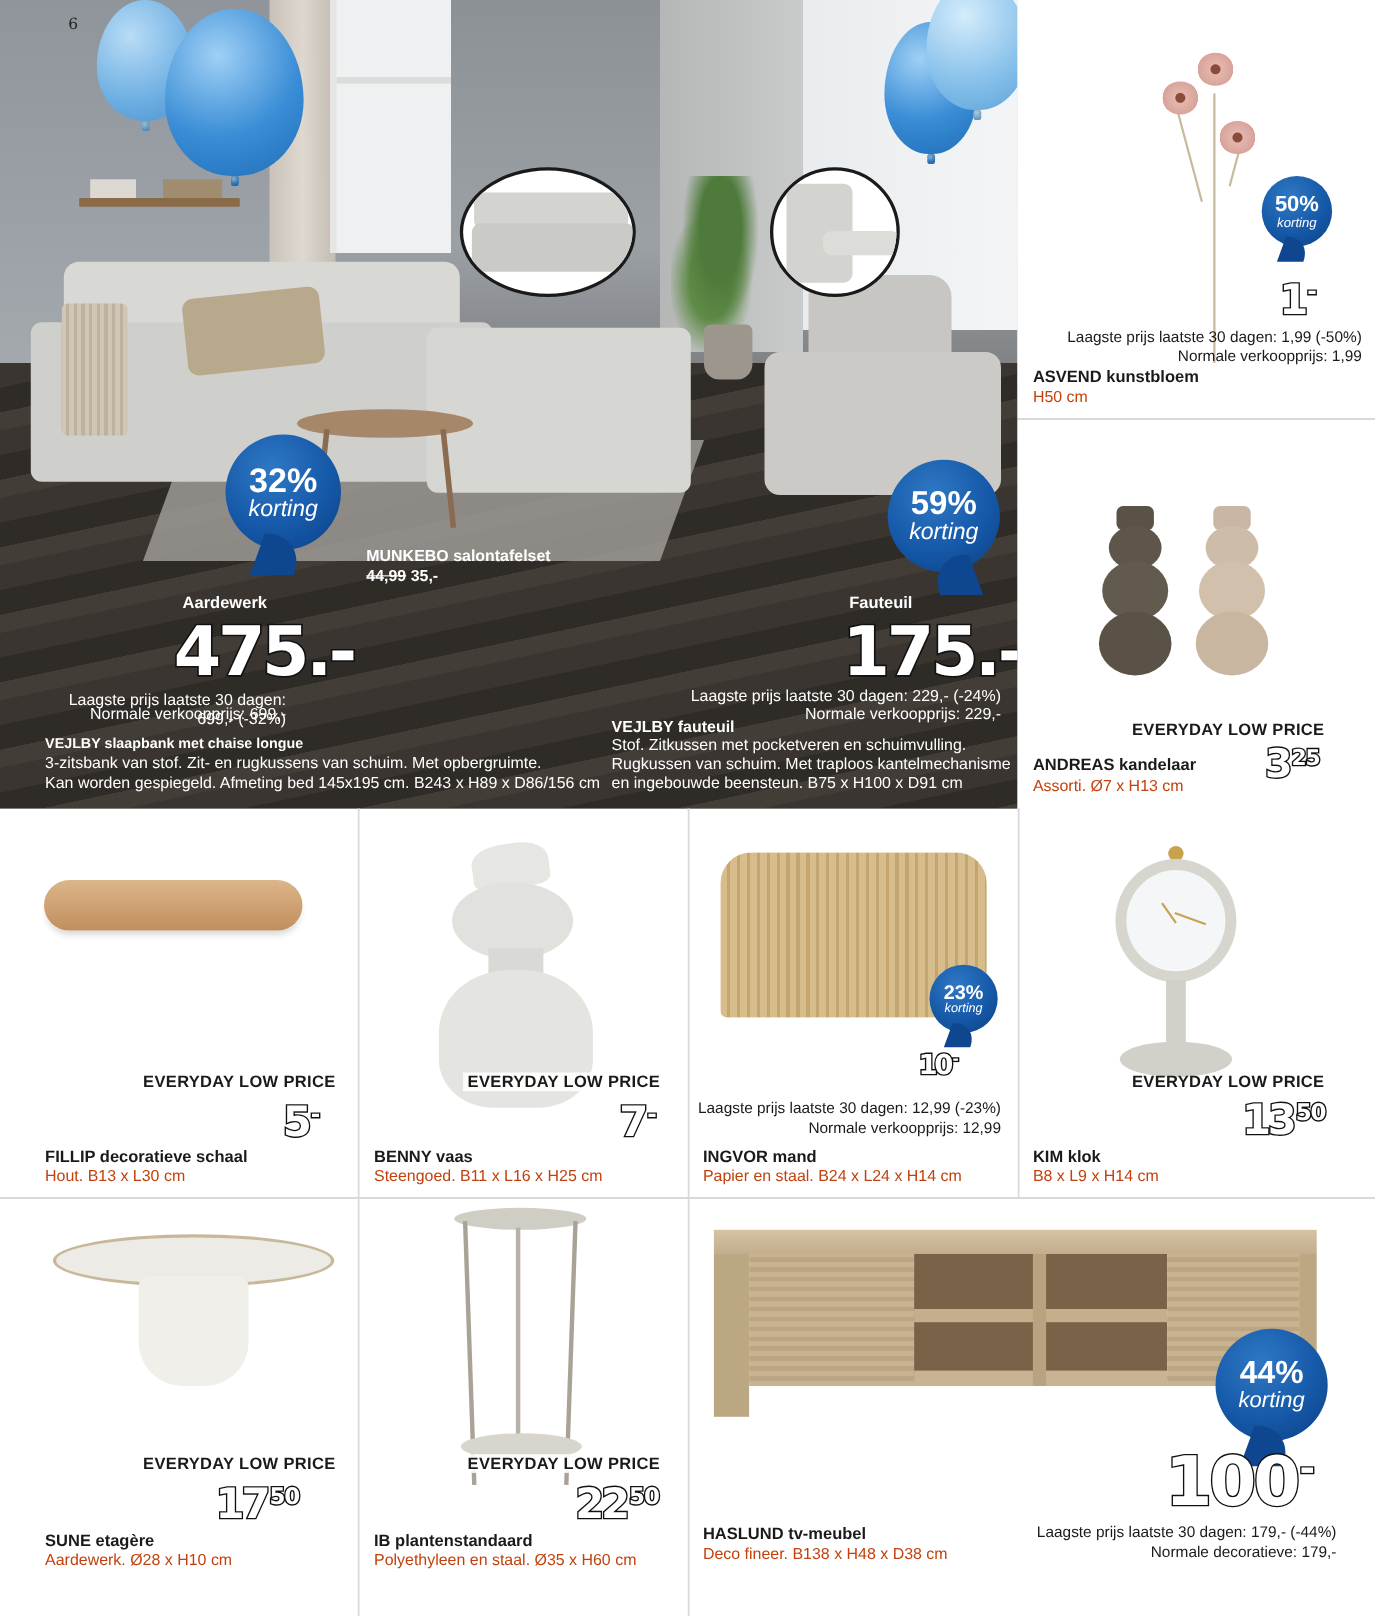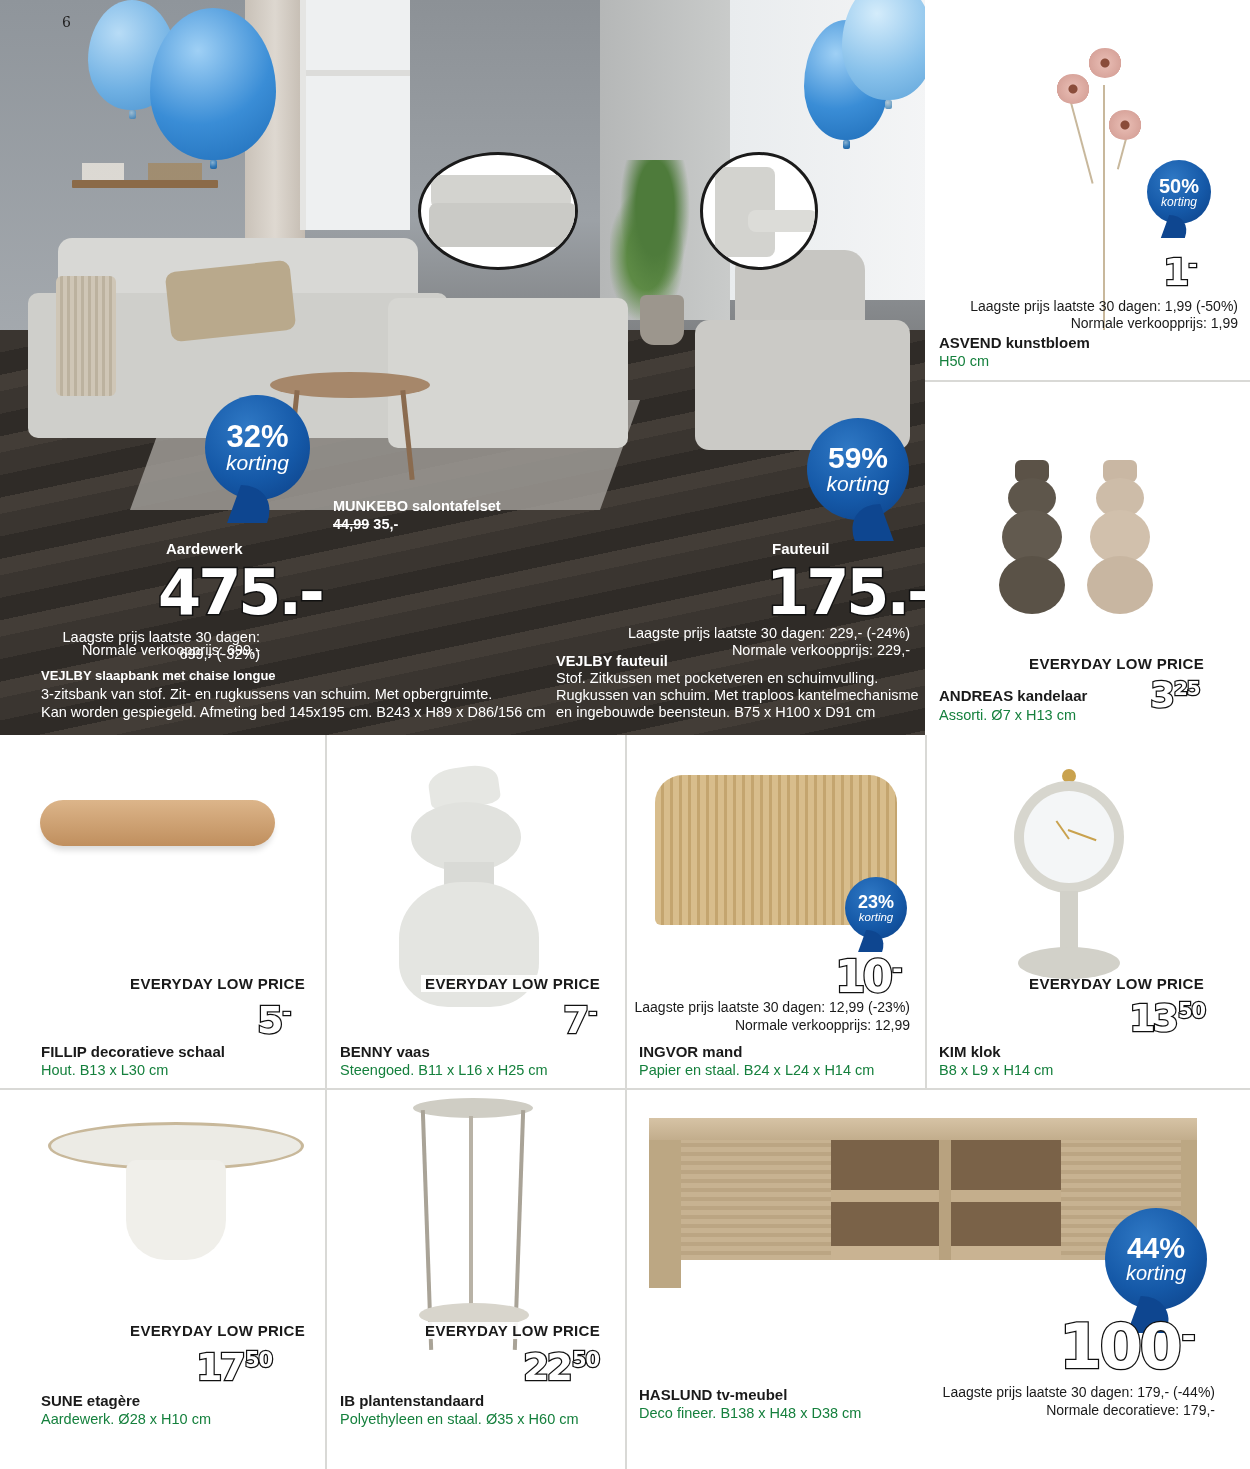--- a/index.html
+++ b/index.html
@@ -75,21 +75,21 @@
   .hero-text.bold { font-weight:bold; }
   .hero-text.right { text-align:right; }
   .strike { text-decoration: line-through; }
 
   
   .cell { position:absolute; background:#ffffff; }
   .vline { position:absolute; width:2px; background:#d9d9d6; }
   .hline { position:absolute; height:2px; background:#d9d9d6; }
 
   .name { font-weight:bold; font-size:15px; line-height:18px; color:#1a1a1a; }
-  .desc { font-size:14.5px; line-height:18px; color:#15803d; }
+  .desc { font-size:14.5px; line-height:18px; color:#c2410c; }
   .edlp { font-weight:bold; font-size:15px; letter-spacing:.3px; color:#1a1a1a; text-align:right; }
   .note { font-size:14px; line-height:17px; color:#1a1a1a; text-align:right; }
 
   .page-number { position:absolute; left:62px; top:14px; font-size:14px; color:#222; font-family:"DejaVu Serif", serif; }
   .logo-mark { position:absolute; left:1217px; top:29px; width:8px; height:8px; display:grid; grid-template-columns:4px 4px; grid-template-rows:4px 4px; }
   .logo-mark span:nth-child(1){background:#2bb24c;} .logo-mark span:nth-child(2){background:#d0281e;}
   .logo-mark span:nth-child(3){background:#1a3aa8;} .logo-mark span:nth-child(4){background:#f4d11a;}
 
   
   .flower-stem { position:absolute; width:2px; background:#c8b89c; }
@@ -272,21 +272,21 @@
   <div class="name" style="position:absolute;left:13px;top:306px;">BENNY vaas</div>
   <div class="desc" style="position:absolute;left:13px;top:324px;">Steengoed. B11 x L16 x H25 cm</div>
 </section>
 
 <section class="cell" style="left:627px;top:737px;width:298px;height:351px;">
   <div style="position:absolute;left:28px;top:38px;width:242px;height:150px;border-radius:28px 28px 6px 6px;background:repeating-linear-gradient(90deg,#d8bd8c 0 6px,#c4a56f 6px 9px),#d5b985;"></div>
   <div class="badge tail-left" style="left:218px;top:140px;width:62px;height:62px;">
     <span class="pct" style="font-size:18px;">23%</span>
     <span class="lbl" style="font-size:11.5px;">korting</span>
   </div>
-  <div class="price-outline" style="position:absolute;left:208px;top:218px;font-size:44px;">
+  <div class="price-outline" style="position:absolute;left:208px;top:218px;font-size:25px;">
     <span>10</span>
       <span class="dash">-</span>
   </div>
   <div class="note" style="position:absolute;right:15px;top:262px;">Laagste prijs laatste 30 dagen: 12,99 (-23%)</div>
   <div class="note" style="position:absolute;right:15px;top:280px;">Normale verkoopprijs: 12,99</div>
   <div class="name" style="position:absolute;left:12px;top:306px;">INGVOR mand</div>
   <div class="desc" style="position:absolute;left:12px;top:324px;">Papier en staal. B24 x L24 x H14 cm</div>
 </section>
 
 <section class="cell" style="left:927px;top:737px;width:323px;height:351px;">

